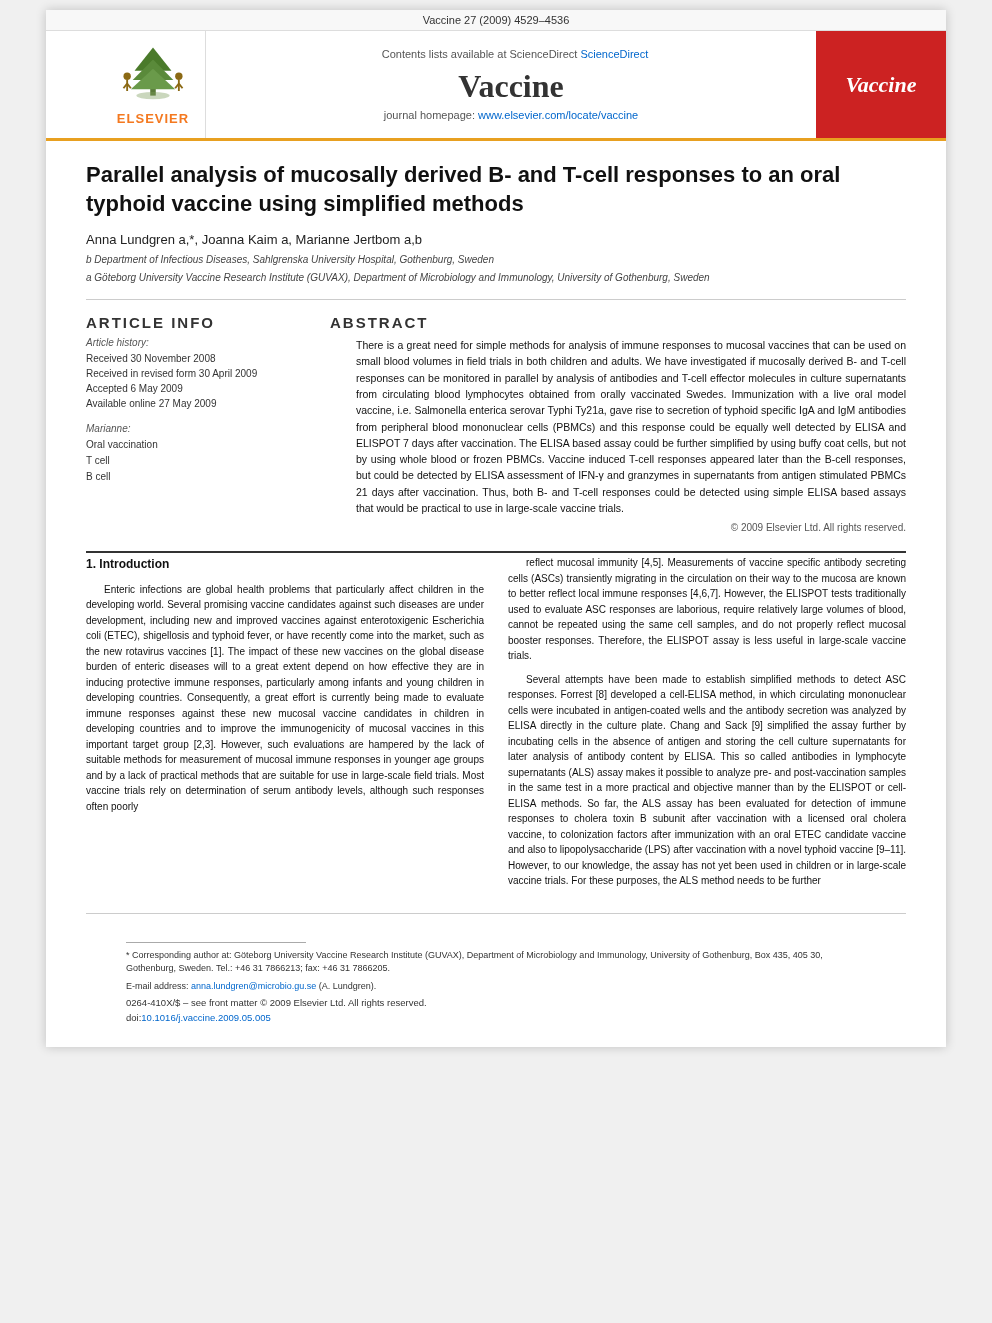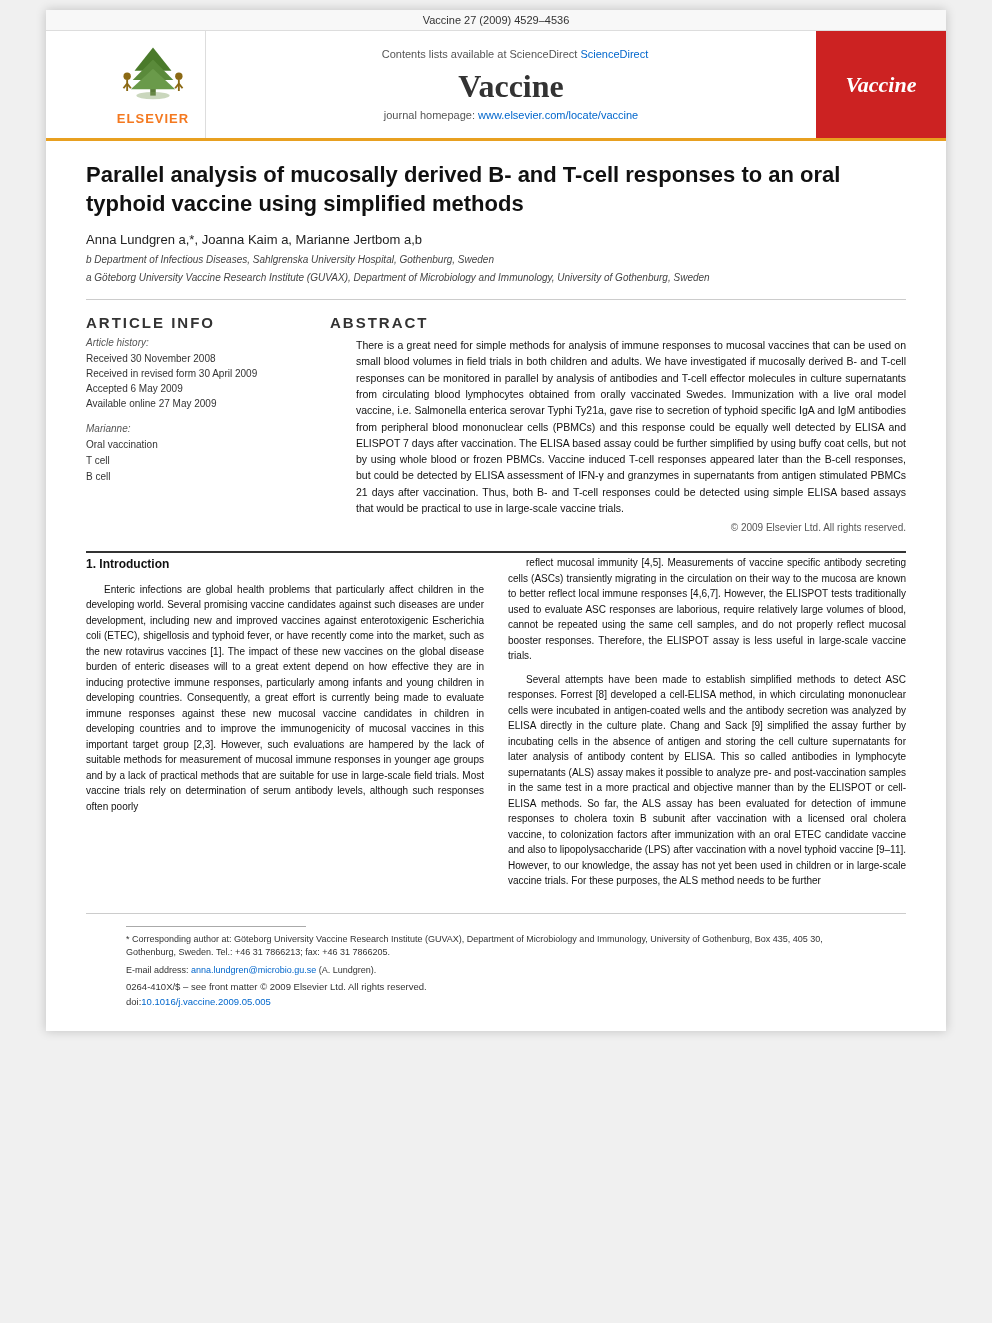--- a/index.html
+++ b/index.html
@@ -229,21 +229,21 @@
     }
     .body-paragraph {
       text-indent: 18px;
       margin-bottom: 8px;
       font-size: 10px;
       line-height: 1.55;
       text-align: justify;
     }
     
     .footer-area {
-      padding: 4px 40px 0 40px;
+      padding: 20px 40px 0 40px;
       border-top: 1px solid #ccc;
       margin-top: 16px;
     }
     .footnote-text {
       font-size: 9px;
       color: #333;
       font-family: Arial, sans-serif;
       line-height: 1.5;
       margin-bottom: 4px;
     }

